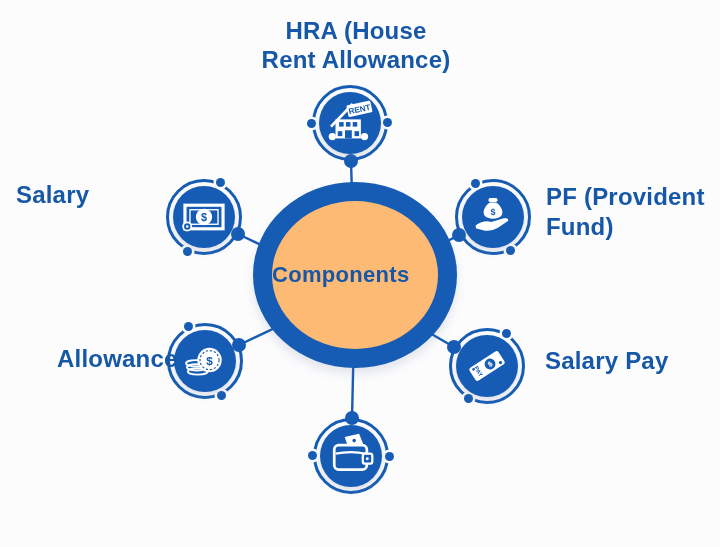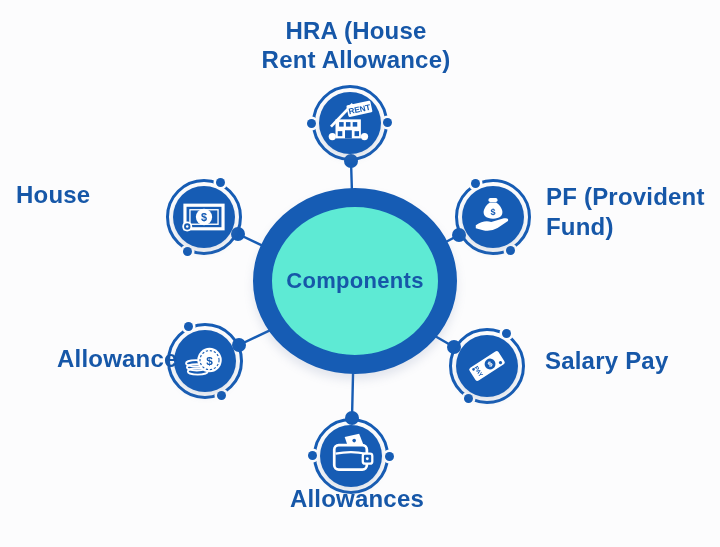--- a/index.html
+++ b/index.html
@@ -9,23 +9,23 @@
   }
   html,body{margin:0;padding:0;background:#fff;}
   .canvas{
     position:relative;width:720px;height:547px;background:var(--canvas-bg);
     font-family:"Liberation Sans", sans-serif;overflow:hidden;
   }
   .connectors{position:absolute;left:0;top:0;z-index:0;}
   .connectors line{stroke:var(--primary-blue);stroke-width:2.4;stroke-linecap:round;}
 
   .center-circle{
-    position:absolute;left:253px;top:188px;width:204px;height:186px;
+    position:absolute;left:253px;top:182px;width:204px;height:186px;
     box-sizing:border-box;border:19px solid var(--primary-blue);border-radius:50%;
-    background:#5eead4;display:flex;align-items:center;justify-content:center;z-index:1;
+    background:#fdba74;display:flex;align-items:center;justify-content:flex-start;z-index:1;
     box-shadow:0 6px 10px rgba(110,130,165,0.18);
   }
   .center-title{
     text-align:center;font-weight:bold;font-size:22px;line-height:28px;
     color:var(--text-blue);letter-spacing:.3px;
   }
   .center-title span{display:block;}
 
   .node{position:absolute;width:76px;height:76px;z-index:2;}
   .node .ring{
@@ -197,23 +197,20 @@
     <span>HRA (House</span>
     <span>Rent Allowance)</span>
   </div>
   <div class="label label-pf">
     <span>PF (Provident</span>
     <span>Fund)</span>
   </div>
   <div class="label label-basic">
     <span>Salary Pay</span>
   </div>
-  <div class="label label-allow">
-    <span>Allowances</span>
-  </div>
   <div class="label label-grat">
     <span>Allowance</span>
   </div>
   <div class="label label-take">
-    <span>House</span>
+    <span>Salary</span>
   </div>
 
 </div>
 
 </body></html>

